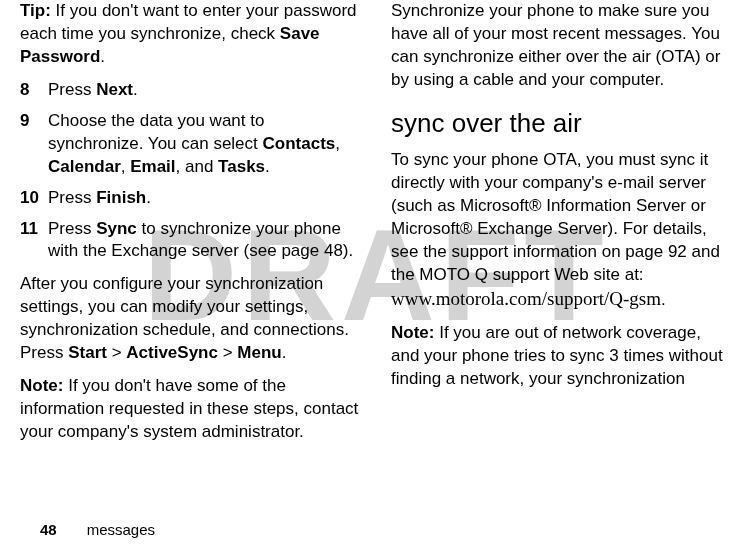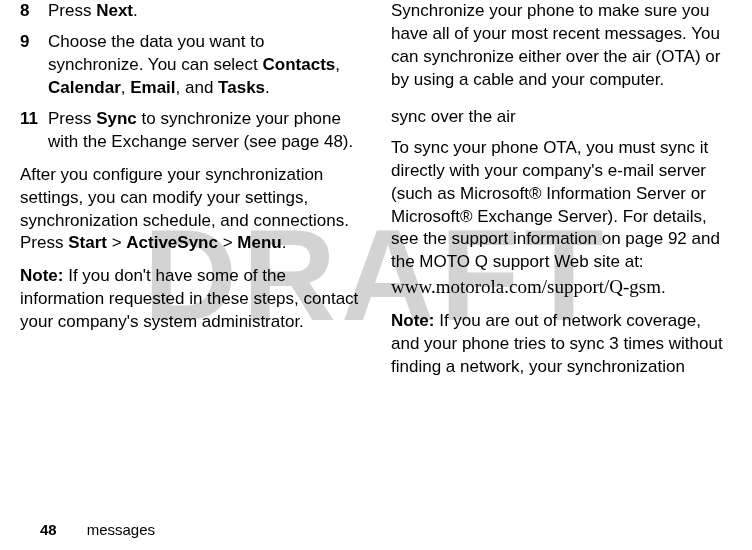--- a/index.html
+++ b/index.html
@@ -40,21 +40,21 @@
     }
     .column h1 {
       font-family: Arial, sans-serif;
       font-size: 32px;
       font-weight: normal;
       margin: 0 0 8px 0;
       letter-spacing: -0.5px;
     }
     .column h2 {
       font-family: Arial, sans-serif;
-      font-size: 17px;
+      font-size: 26px;
       font-weight: normal;
       margin: 14px 0 8px 0;
     }
     p {
       margin: 0 0 10px 0;
     }
     .bold {
       font-weight: bold;
     }
     .step-row {
@@ -88,35 +88,44 @@
       margin-top: 10px;
     }
   </style>
 </head>
 <body>
 
 <div class="watermark">DRAFT</div>
 
 <div class="content">
   <div class="column">
+    <p>
+      <span class="bold">Tip:</span><span> If you don't want to enter your password each time you synchronize, check </span><span class="bold">Save Password</span><span>.</span>
+    </p>
 
     <div class="step-row">
       <div class="step-num">8</div>
       <div class="step-text">
         <span>Press </span><span class="bold">Next</span><span>.</span>
       </div>
     </div>
 
     <div class="step-row">
       <div class="step-num">9</div>
       <div class="step-text">
         <span>Choose the data you want to synchronize. You can select </span><span class="bold">Contacts</span><span>, </span><span class="bold">Calendar</span><span>, </span><span class="bold">Email</span><span>, and </span><span class="bold">Tasks</span><span>.</span>
       </div>
     </div>
 
+    <div class="step-row">
+      <div class="step-num">10</div>
+      <div class="step-text">
+        <span>Press </span><span class="bold">Finish</span><span>.</span>
+      </div>
+    </div>
 
     <div class="step-row">
       <div class="step-num">11</div>
       <div class="step-text">
         <span>Press </span><span class="bold">Sync</span><span> to synchronize your phone with the Exchange server (see page 48).</span>
       </div>
     </div>
 
     <p class="mt">
       <span>After you configure your synchronization settings, you can modify your settings, synchronization schedule, and connections. Press </span><span class="bold">Start</span><span> &gt; </span><span class="bold">ActiveSync</span><span> &gt; </span><span class="bold">Menu</span><span>.</span>

